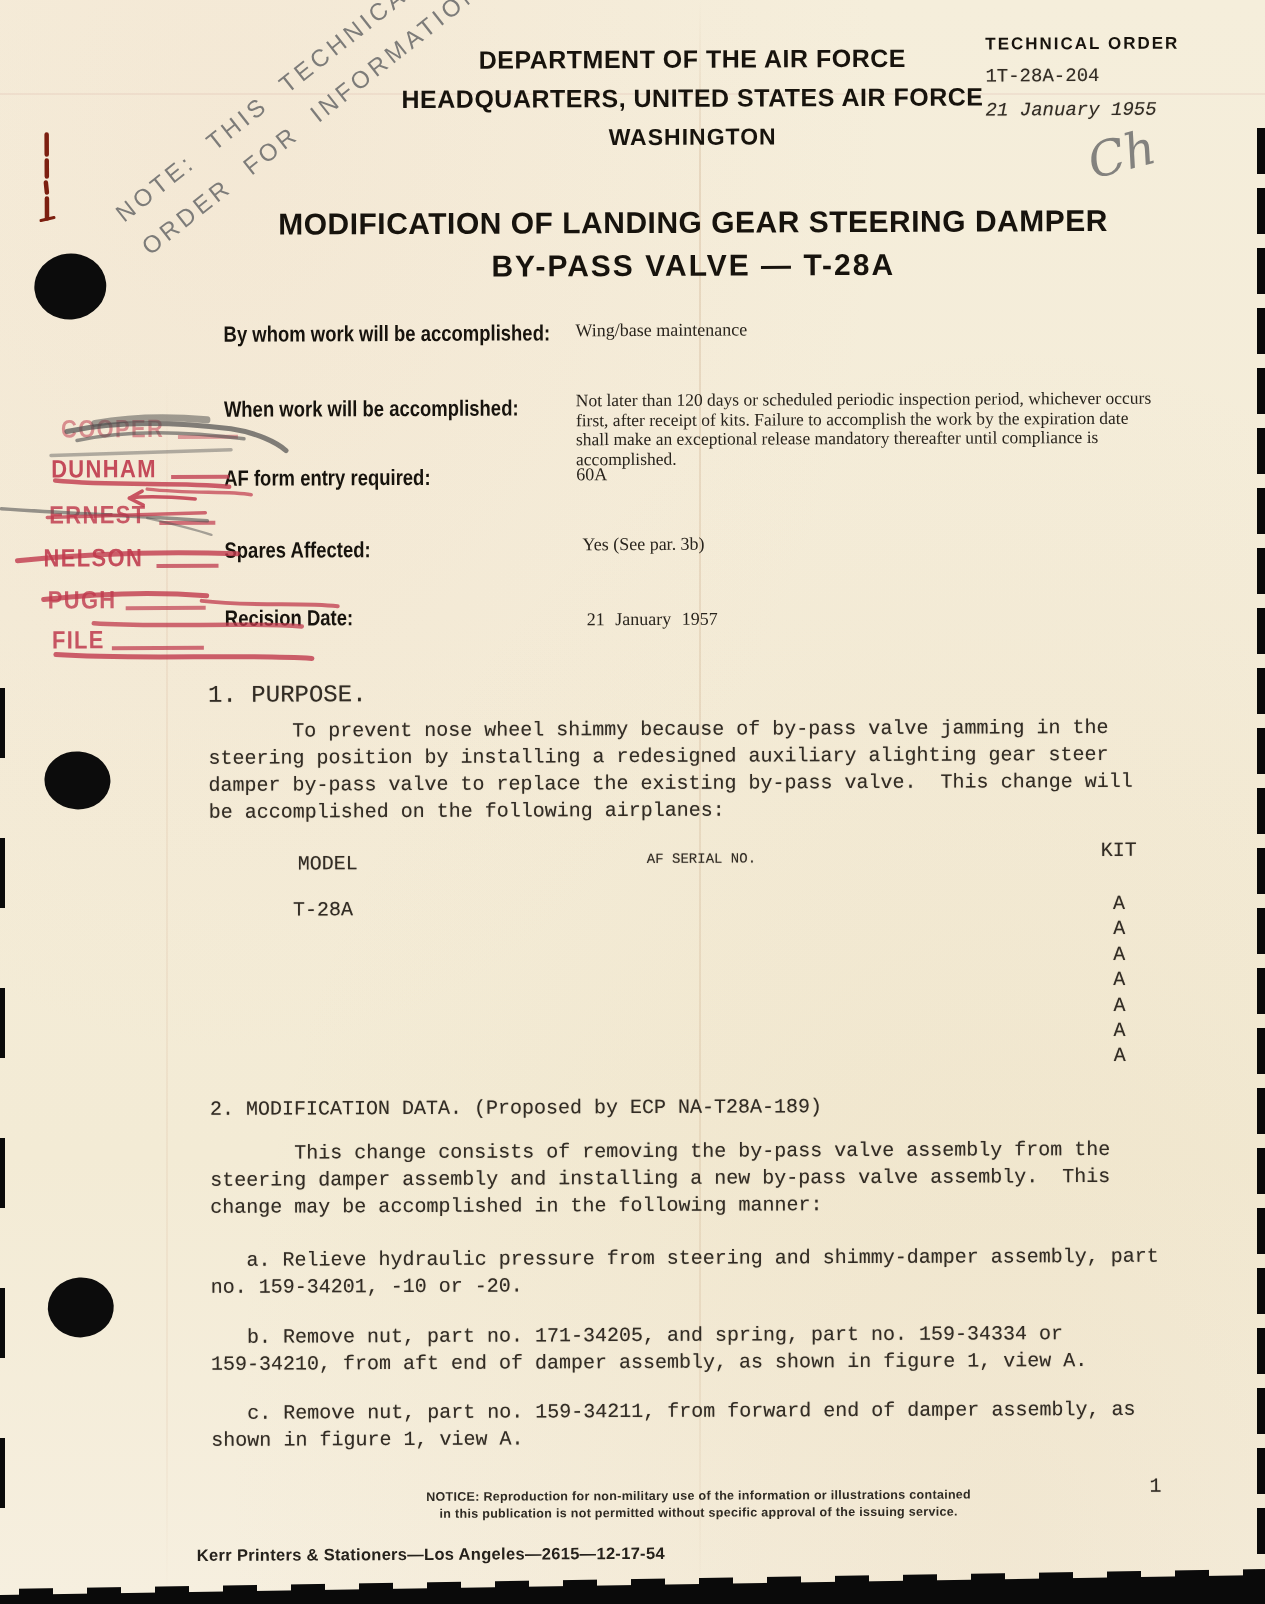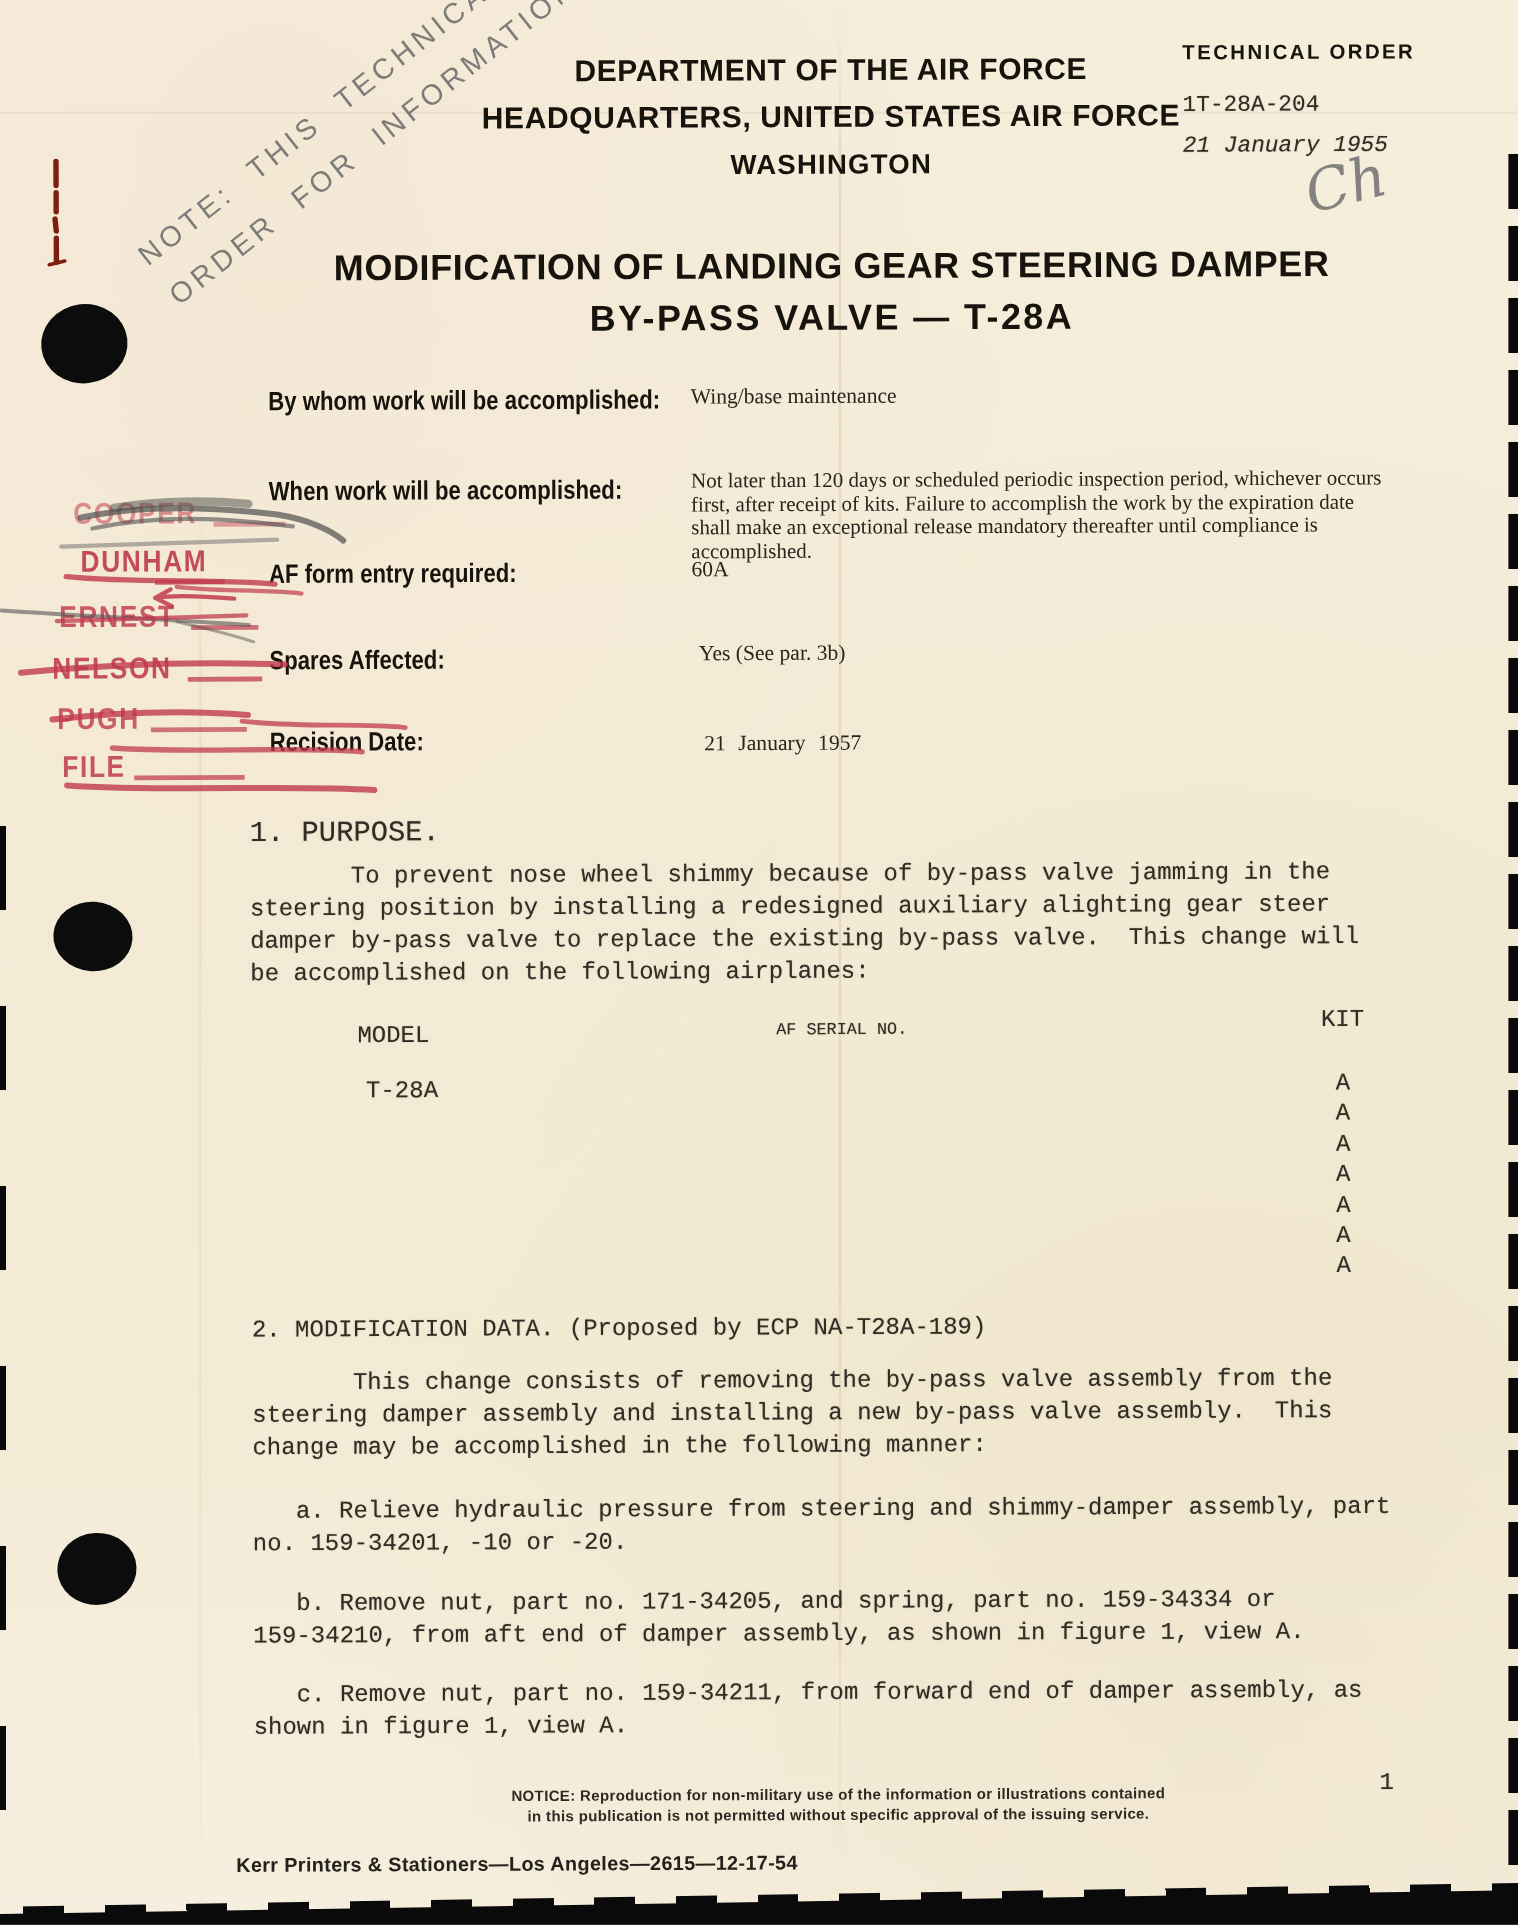--- a/index.html
+++ b/index.html
@@ -67,21 +67,21 @@
     </div>
 
     <div class="abs centerband" style="top:40px;">
       <div class="gothic" style="font-size:25px;line-height:39px;letter-spacing:.5px;">DEPARTMENT OF THE AIR FORCE</div>
       <div class="gothic" style="font-size:25px;line-height:39px;letter-spacing:.5px;">HEADQUARTERS, UNITED STATES AIR FORCE</div>
       <div class="gothic" style="font-size:23px;line-height:39px;letter-spacing:1px;">WASHINGTON</div>
     </div>
 
     <div class="abs" style="left:988px;top:36px;width:208px;text-align:left;">
       <div class="gothic" style="font-size:17px;letter-spacing:2px;">TECHNICAL ORDER</div>
-      <div class="mono" style="font-size:19px;margin-top:22px;">1T-28A-204</div>
+      <div class="mono" style="font-size:19px;margin-top:11px;">1T-28A-204</div>
       <div class="mono" style="font-size:19px;margin-top:12px;font-style:italic;">21 January 1955</div>
     </div>
 
     <div class="abs ch-mark" style="left:1090px;top:128px;">Ch</div>
 
     <div class="abs centerband" style="top:201px;">
       <div class="gothic" style="font-size:30px;line-height:43px;letter-spacing:.5px;">MODIFICATION OF LANDING GEAR STEERING DAMPER</div>
       <div class="gothic" style="font-size:30px;line-height:43px;letter-spacing:2px;">BY-PASS VALVE — T-28A</div>
     </div>
 
@@ -102,21 +102,21 @@
     <div class="abs serif" style="left:583px;top:534px;font-size:18px;">Yes (See par. 3b)</div>
 
     <div class="abs" style="left:225px;top:604px;">
       <span class="gothic condense" style="font-size:22px;">Recision Date:</span></div>
     <div class="abs serif" style="left:587px;top:609px;font-size:18px;word-spacing:6px;">21 January 1957</div>
 
     <div class="name-row" style="left:62px;top:412px;opacity:.52;">
       <span class="stamp-name">COOPER</span>
         <span class="stamp-line" style="width:60px;"></span>
       </div>
-    <div class="name-row" style="left:68px;top:452px;opacity:.9;flex-direction:column;">
+    <div class="name-row" style="left:52px;top:452px;opacity:.9;">
       <span class="stamp-name">DUNHAM</span>
         <span class="stamp-line" style="width:58px;"></span>
       </div>
     <div class="name-row" style="left:50px;top:498px;opacity:.82;">
       <span class="stamp-name">ERNEST</span>
         <span class="stamp-line" style="width:56px;"></span>
       </div>
     <div class="name-row" style="left:44px;top:541px;opacity:.88;">
       <span class="stamp-name">NELSON</span>
         <span class="stamp-line" style="width:62px;"></span>
@@ -163,21 +163,21 @@
     <div class="abs mono" style="left:208px;top:680px;font-size:24px;">1.  PURPOSE.</div>
     <div class="abs mono typed" style="left:208px;top:716px;width:960px;">       To prevent nose wheel shimmy because of by-pass valve jamming in the
 steering position by installing a redesigned auxiliary alighting gear steer
 damper by-pass valve to replace the existing by-pass valve.  This change will
 be accomplished on the following airplanes:</div>
 
     <div class="abs mono" style="left:297px;top:851px;font-size:20px;">MODEL</div>
     <div class="abs mono" style="left:646px;top:851px;font-size:14px;">AF SERIAL NO.</div>
     <div class="abs mono" style="left:1100px;top:841px;font-size:20px;">KIT</div>
 
-    <div class="abs mono" style="left:304px;top:897px;font-size:20px;text-align:center;">T-28A</div>
+    <div class="abs mono" style="left:292px;top:897px;font-size:20px;text-align:center;">T-28A</div>
 
     <div class="abs" style="left:1112px;top:893px;">
       <div class="mono" style="font-size:20px;line-height:25.4px;">A</div>
       <div class="mono" style="font-size:20px;line-height:25.4px;">A</div>
       <div class="mono" style="font-size:20px;line-height:25.4px;">A</div>
       <div class="mono" style="font-size:20px;line-height:25.4px;">A</div>
       <div class="mono" style="font-size:20px;line-height:25.4px;">A</div>
       <div class="mono" style="font-size:20px;line-height:25.4px;">A</div>
       <div class="mono" style="font-size:20px;line-height:25.4px;">A</div>
     </div>

